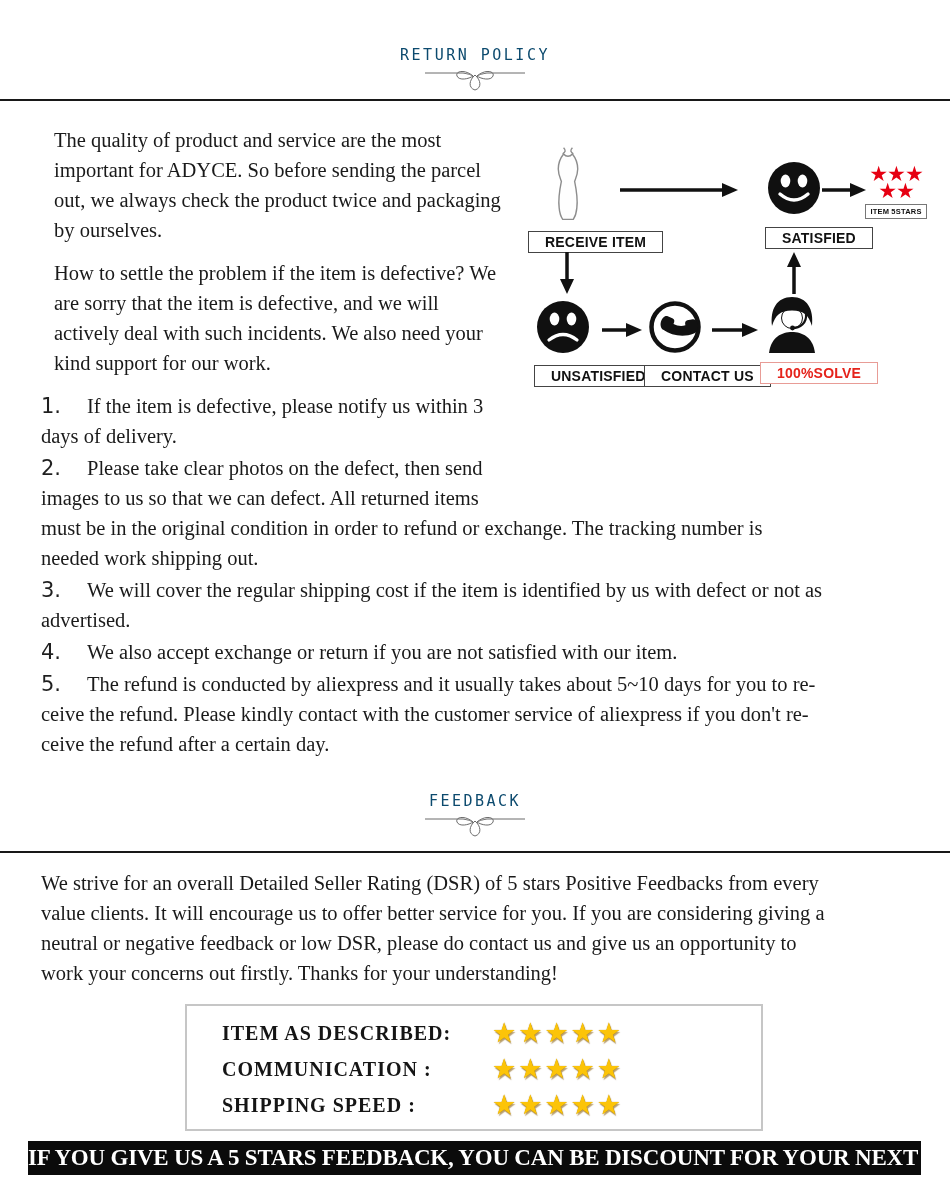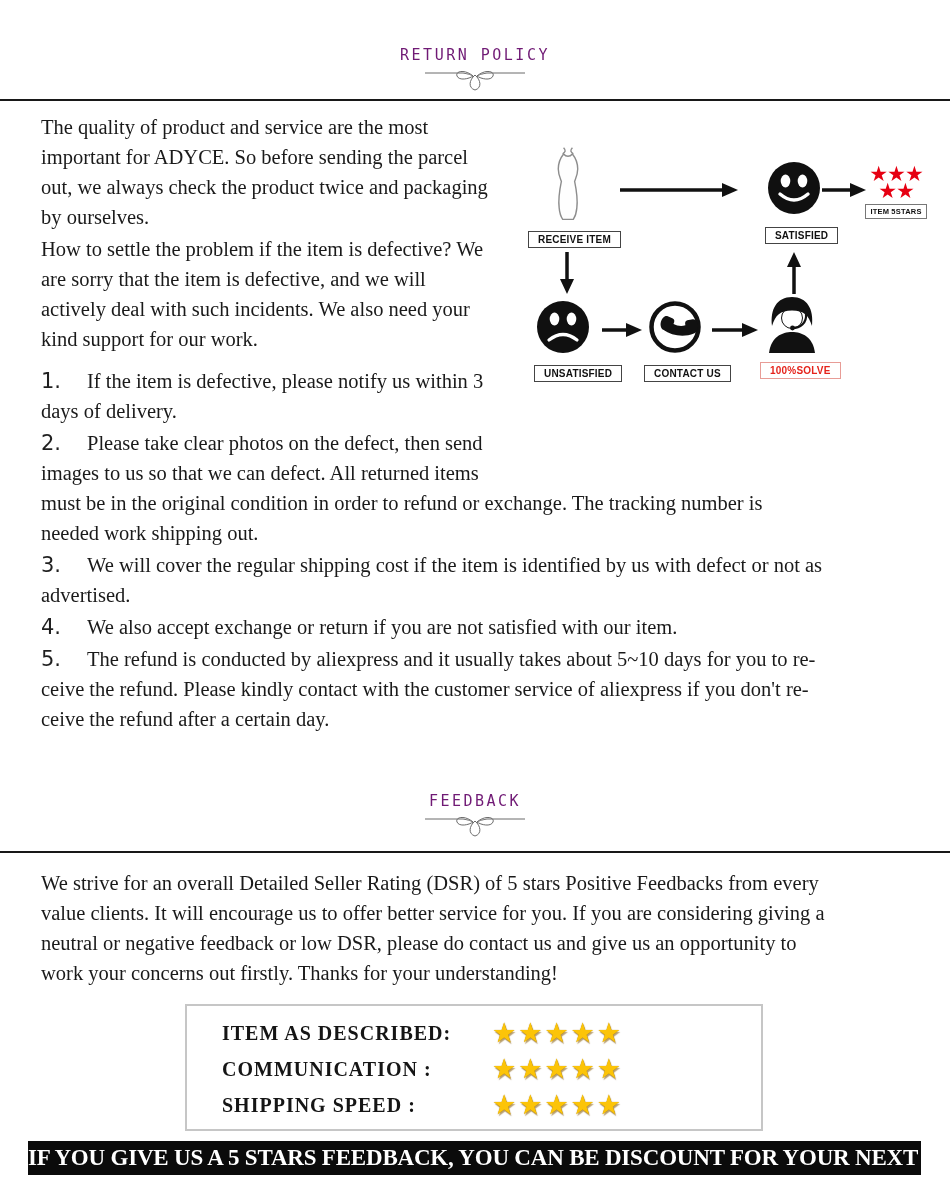--- a/index.html
+++ b/index.html
@@ -2,41 +2,41 @@
 <html><head>
 <meta charset="utf-8">
 <style>
   html,body{margin:0;padding:0;background:#fff;}
   .page{position:relative;width:950px;height:1183px;background:#ffffff;overflow:hidden;
         font-family:"Liberation Serif",serif;color:#1a1a1a;}
 
   
   .sec-header{position:absolute;left:0;right:0;text-align:center;}
   .sec-title{font-family:"DejaVu Sans Mono",monospace;font-size:15px;letter-spacing:2.5px;
-             color:#701a75;display:block;}
+             color:#0c4a6e;display:block;}
   .flourish{display:block;margin:1px auto 0;}
 
   .rule{position:absolute;left:0;width:950px;border-top:2px solid #181818;}
 
   
   .textcol{position:absolute;left:41px;right:38px;}
   .line{font-size:20.5px;line-height:30px;white-space:nowrap;}
-  .para{margin:0;}
+  .para{margin:13px;}
   .para+.para{margin-top:2px;}
   .list{margin-top:12px;}
   .list-item{margin-top:2px;}
   .num{display:inline-block;width:46px;font-family:"DejaVu Sans",sans-serif;
        font-size:21px;color:#1f1f1f;}
 
   
   .flowchart{position:absolute;left:520px;top:130px;width:428px;height:275px;}
   .fc-node{position:absolute;text-align:center;}
   .fc-label{display:inline-block;font-family:"Liberation Sans",sans-serif;font-weight:bold;
-            font-size:10px;letter-spacing:0.2px;color:#111;border:1px solid #444;
-            background:#fff;padding:2px 9px;white-space:nowrap;}
+            font-size:14px;letter-spacing:0.2px;color:#111;border:1px solid #444;
+            background:#fff;padding:2px 16px;white-space:nowrap;}
   .fc-label.small{font-size:7.5px;border-color:#777;padding:2px 4px;}
   .fc-label.red{color:#e5231b;border-color:#e89c96;}
   .fc-arrow{position:absolute;}
   .redstars{color:#e60012;font-size:21px;line-height:17px;letter-spacing:-1px;}
   .node-receive{left:8px;top:16px;width:80px;}
   .node-receive .fc-label{margin-top:5px;}
   .node-smile{left:245px;top:31px;width:58px;}
   .node-smile .fc-label{margin-top:8px;}
   .node-stars{left:338px;top:36px;width:76px;}
   .node-stars .fc-label{margin-top:4px;}

